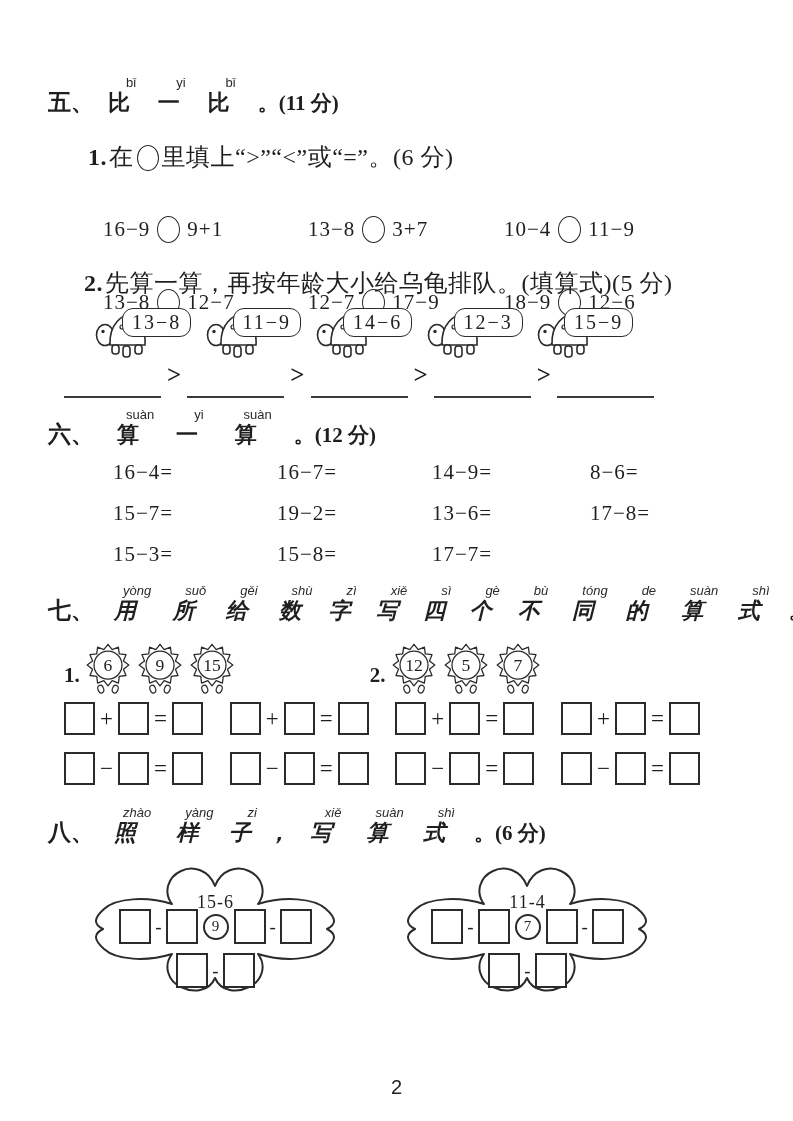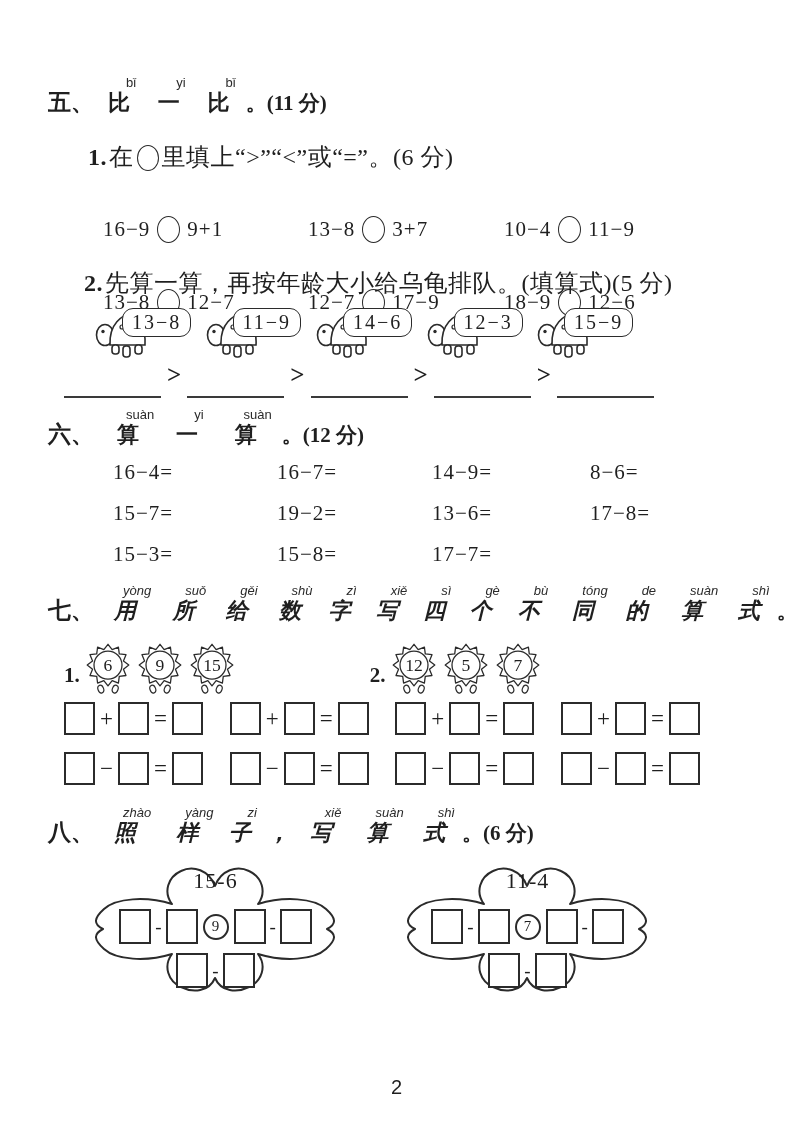--- a/index.html
+++ b/index.html
@@ -1,21 +1,21 @@
 <!DOCTYPE html>
 <html><head>
 <meta charset="utf-8">
 <style>
   html,body{margin:0;padding:0;background:#fff;}
   .sheet{position:relative;width:793px;height:1121px;background:#fff;overflow:hidden;
          font-family:"Liberation Serif","DejaVu Serif",serif;color:#1f1f1f;}
   
   .heading{position:absolute;display:flex;align-items:flex-end;font-weight:bold;white-space:nowrap;}
   .hnum{font-size:23px;line-height:1.05;}
-  .hscore{font-size:21px;line-height:1.15;margin-left:2px;}
+  .hscore{font-size:21px;line-height:1.15;margin-left:14px;}
   .pychar{display:inline-flex;flex-direction:column;align-items:center;margin:0 8px;}
   .tight .pychar{margin:0 5px;font-style:italic;}
   .py{font-family:"Liberation Sans","DejaVu Sans",sans-serif;font-weight:normal;
       font-size:13px;line-height:1.15;min-height:15px;color:#2a2a2a;padding-left:24px;}
   .hch{font-size:22px;line-height:1.1;}
   
   .subline{position:absolute;font-size:24px;white-space:nowrap;letter-spacing:.5px;}
   .plabel{font-weight:bold;margin-right:2px;}
   .inline-circle{display:inline-block;width:20px;height:24px;border:1.7px solid #2b2b2b;
                  border-radius:50%;vertical-align:-6px;margin:0 3px;background:#fff;}
@@ -47,22 +47,22 @@
   .sun-svg{margin:0 2px;}
   .sun-gap{width:132px;}
   
   .eq-row{position:absolute;left:64px;width:636px;display:flex;justify-content:space-between;}
   .eq{display:flex;align-items:center;}
   .eqbox{display:inline-block;width:27px;height:29px;border:2px solid #2b2b2b;background:#fff;}
   .eqop{font-size:23px;margin:0 5px;line-height:1;}
   
   .flower{position:absolute;width:255px;height:152px;}
   .flower-svg{position:absolute;left:0;top:0;}
-  .fexpr{position:absolute;left:0;right:0;top:12px;text-align:center;
-         font-size:22px;letter-spacing:1px;}
+  .fexpr{position:absolute;left:0;right:0;top:36px;text-align:center;
+         font-size:18px;letter-spacing:1px;}
   .fmid{position:absolute;left:0;right:0;top:53px;display:flex;justify-content:center;align-items:center;}
   .fbottom{position:absolute;left:0;right:0;top:97px;display:flex;justify-content:center;align-items:center;}
   .fbox{display:inline-block;width:28px;height:31px;border:2px solid #2b2b2b;background:#fff;}
   .fminus{font-size:19px;margin:0 4px;line-height:1;}
   .fcircle{width:22px;height:22px;border:2px solid #2b2b2b;border-radius:50%;margin:0 5px;
            display:inline-flex;align-items:center;justify-content:center;font-size:15px;background:#fff;}
   .pagenum{position:absolute;left:0;right:0;top:1076px;text-align:center;font-size:20px;
            font-family:"Liberation Sans","DejaVu Sans",sans-serif;}
   svg .ink{stroke:#2b2b2b;fill:#fff;}
 </style>

